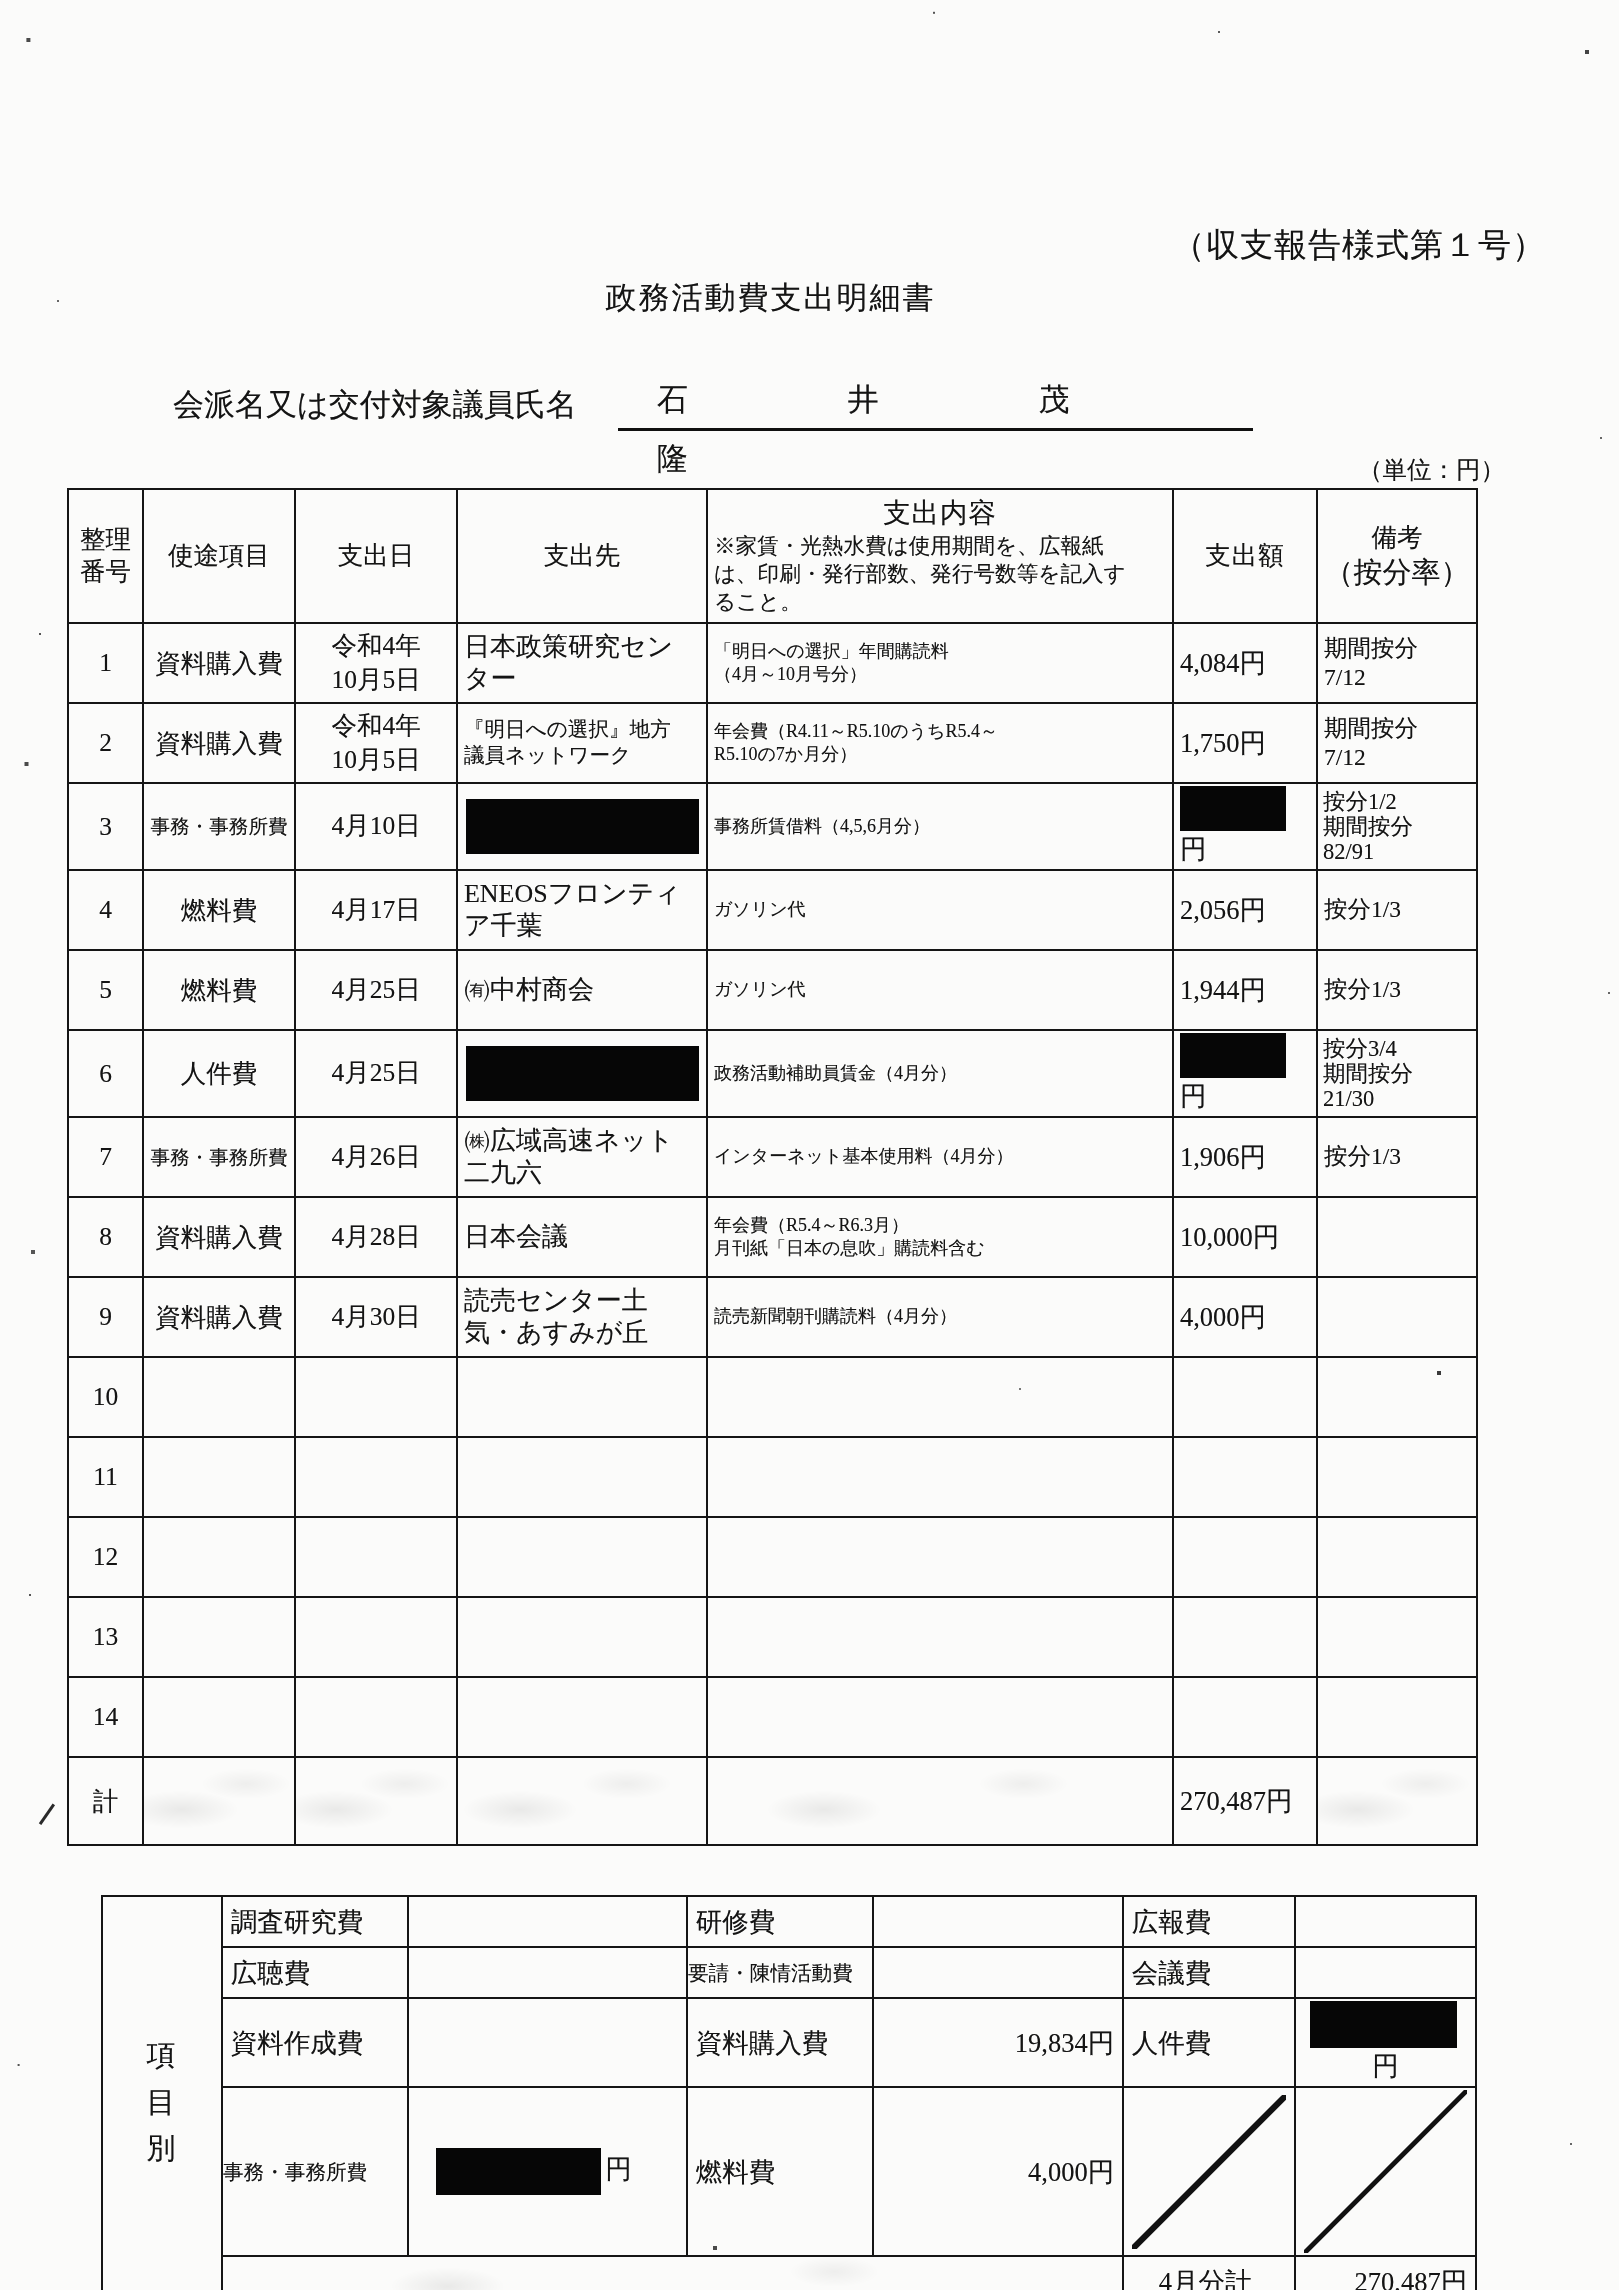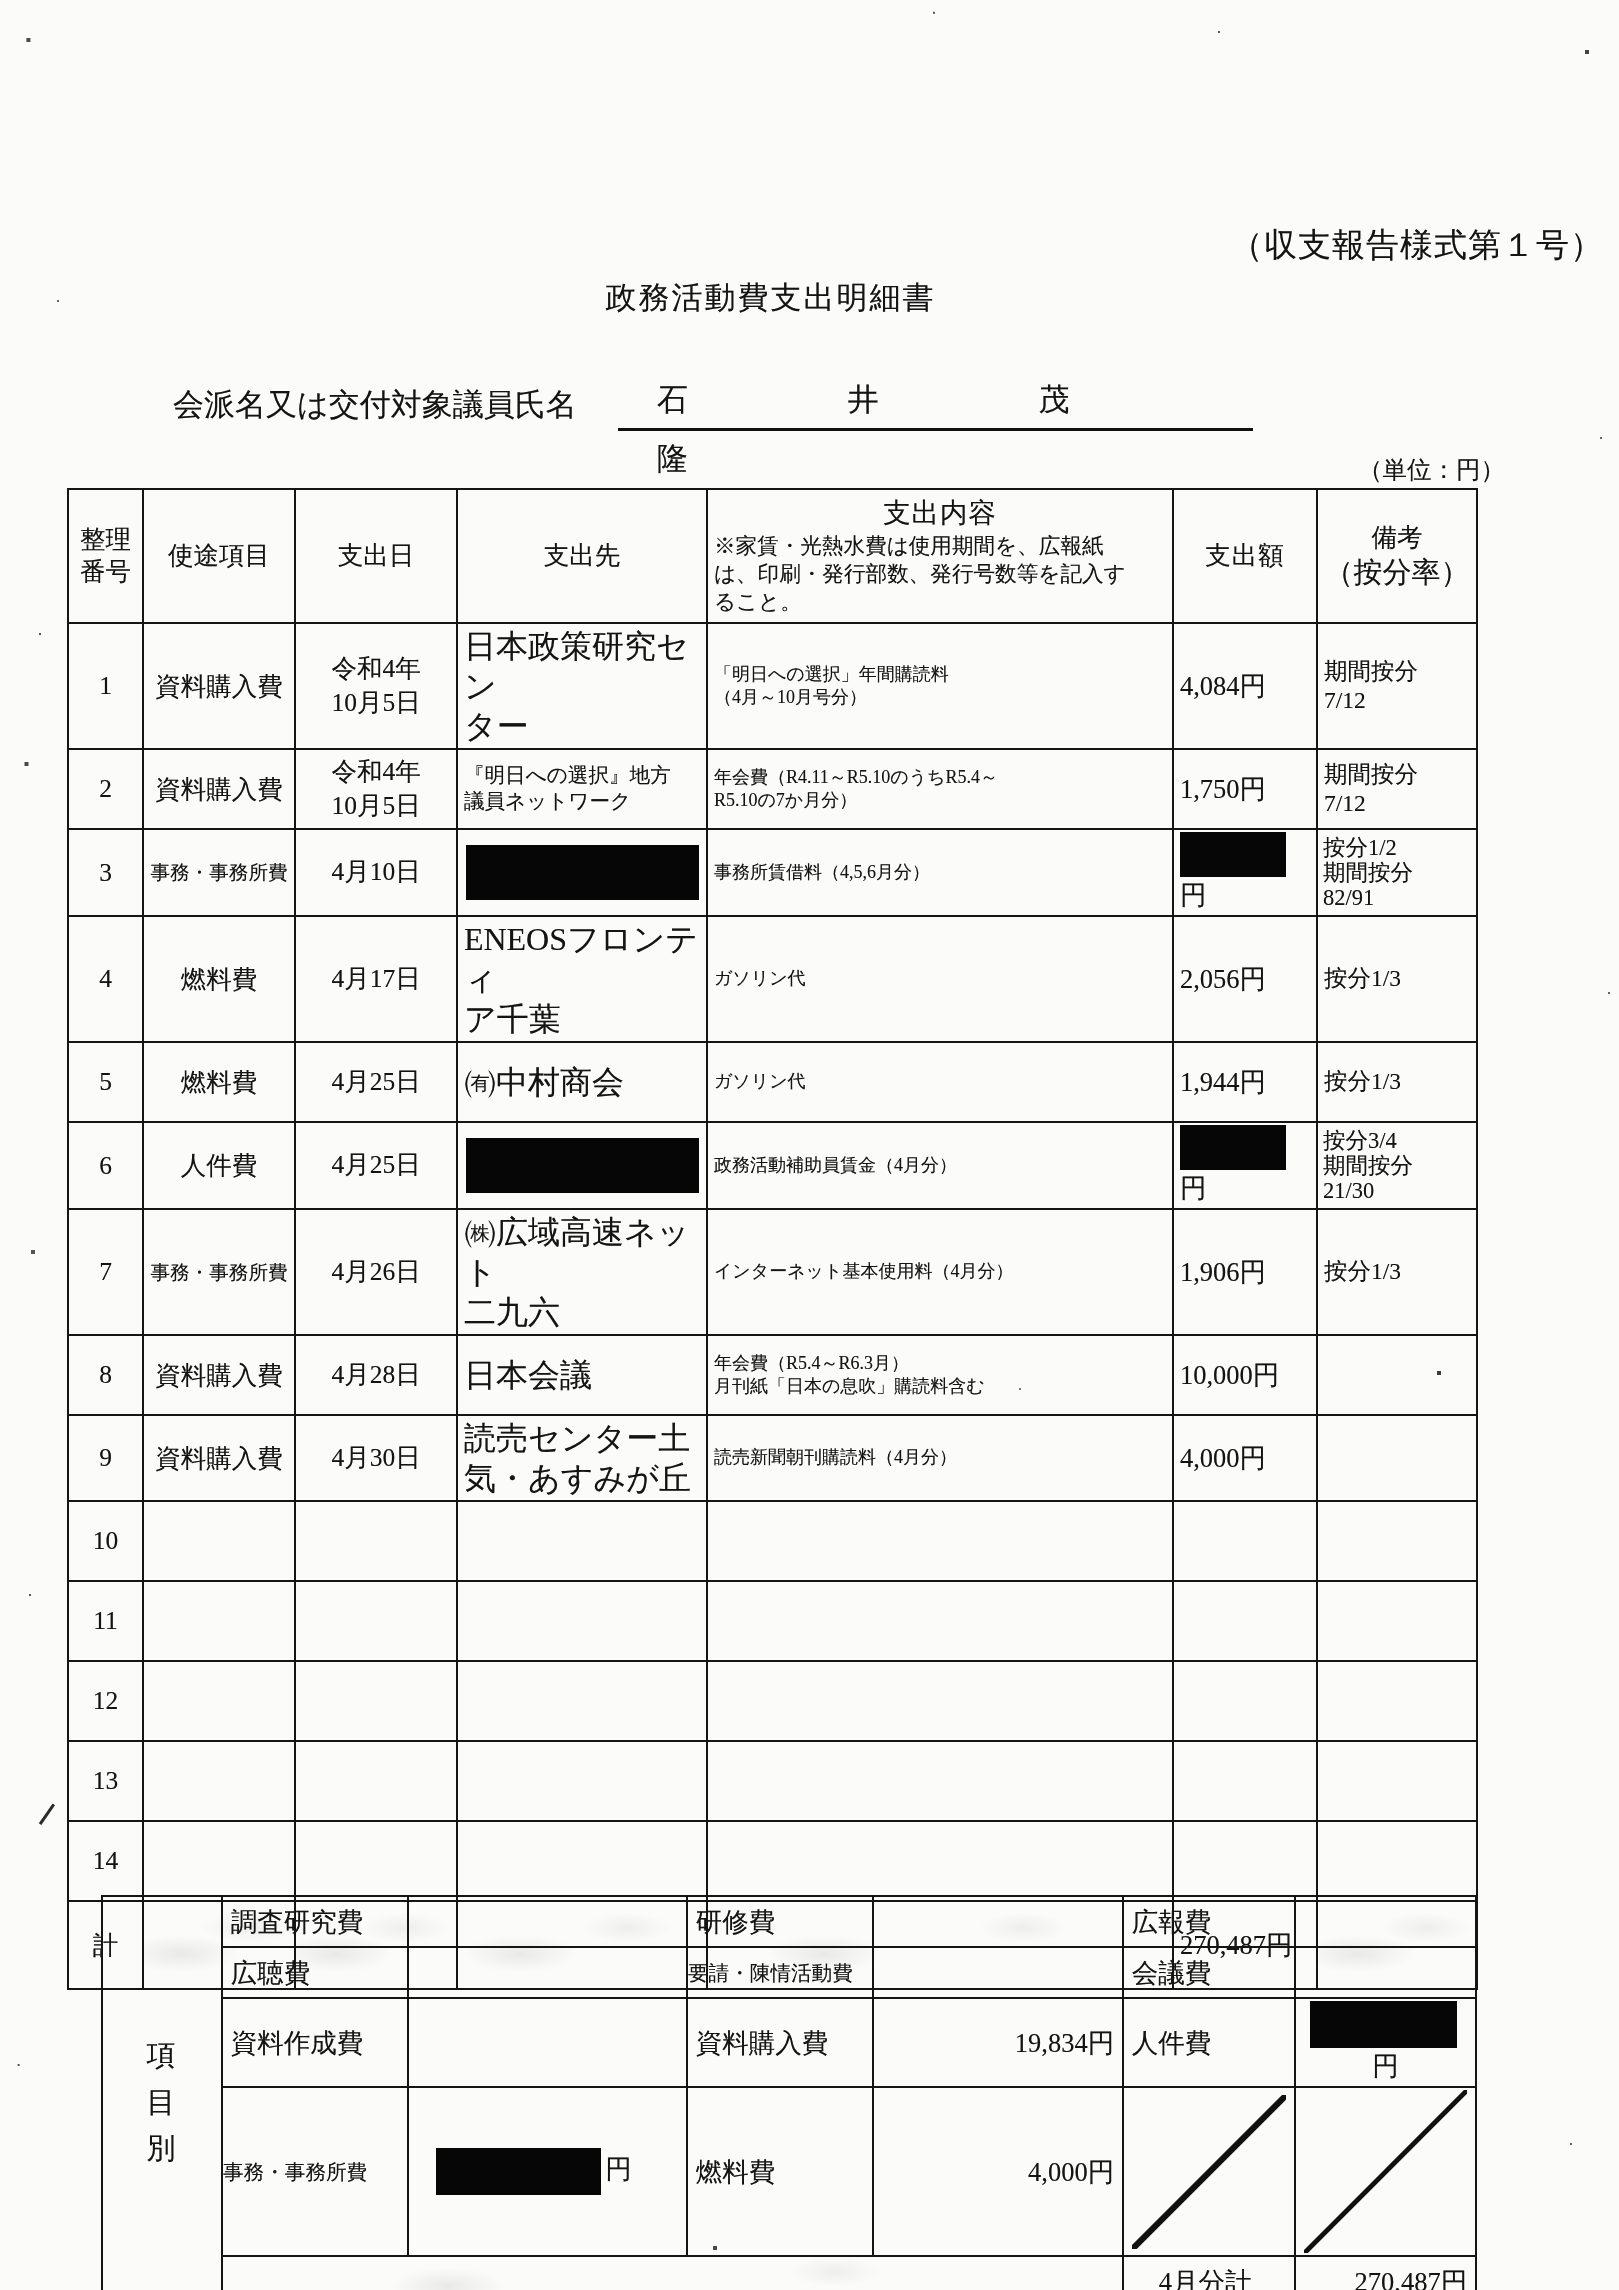--- a/index.html
+++ b/index.html
@@ -6,21 +6,21 @@
   .page{
     position:relative; width:1619px; height:2291px; background:#fbfbfa;
     font-family:"Liberation Serif","DejaVu Serif",serif; color:#141414;
     overflow:hidden; margin:0 auto;
     text-shadow:0 0 0.5px rgba(20,20,20,.4);
   }
   .abs{position:absolute;}
   .pre{white-space:pre-line;}
 
   
-  .form-no{top:223px; left:1230px; font-size:33px; letter-spacing:1px;}
+  .form-no{top:223px; left:1172px; font-size:33px; letter-spacing:1px;}
   .doc-title{top:277px; left:0; width:1541px; text-align:center; font-size:31px; letter-spacing:2px;}
   .name-label{top:384px; left:173px; font-size:31px;}
   .name-underline{
     top:370px; left:618px; width:635px; height:61px;
     border-bottom:3.9px solid #101010; font-size:31px; letter-spacing:16.7px;
     padding-left:39px; box-sizing:border-box; line-height:59px;
   }
   .period{top:449px; left:174px; font-size:29px;}
   .unit{top:453px; left:1358px; font-size:24.5px;}
 
@@ -35,21 +35,21 @@
   .h-no{font-size:23.5px;}
   .ch-title{font-size:27.4px; text-align:center;}
   .ch-note{font-size:21.6px; text-align:left; line-height:1.3; white-space:pre-line; margin-top:2px;}
   .h-amt,.ch-title{letter-spacing:1px;}
   .h-sub{font-size:29px; display:block;}
 
   .c-no{text-align:center; font-size:25.5px;}
   .c-item{text-align:center; font-size:25.5px;}
   .c-item.sm{font-size:19.6px;}
   .c-date{text-align:center; font-size:25.5px; line-height:1.35;}
-  .c-payee{font-size:32px; line-height:1.25; padding:2px 7.8px;}
+  .c-payee{font-size:26px; line-height:1.25; padding:2px 7.8px;}
   .c-payee.sm{font-size:20.6px;}
   .c-content{font-size:18px; line-height:1.3; padding:2px 9.8px;}
   .c-amount{font-size:26.5px; padding-right:9.8px;}
   .c-remarks{font-size:23.5px; line-height:1.25; padding:2px 5.9px;}
   .c-remarks.tight{font-size:22.5px; line-height:1.12; padding:0 4.9px;}
 
   
   .rd{display:inline-block; background:#060606; vertical-align:middle;}
   .rd-payee{display:block; width:233px; height:55px; margin:2px 0 2px 2px;}
   .rd-amt{width:106px; height:45px; margin-right:3.9px;}

